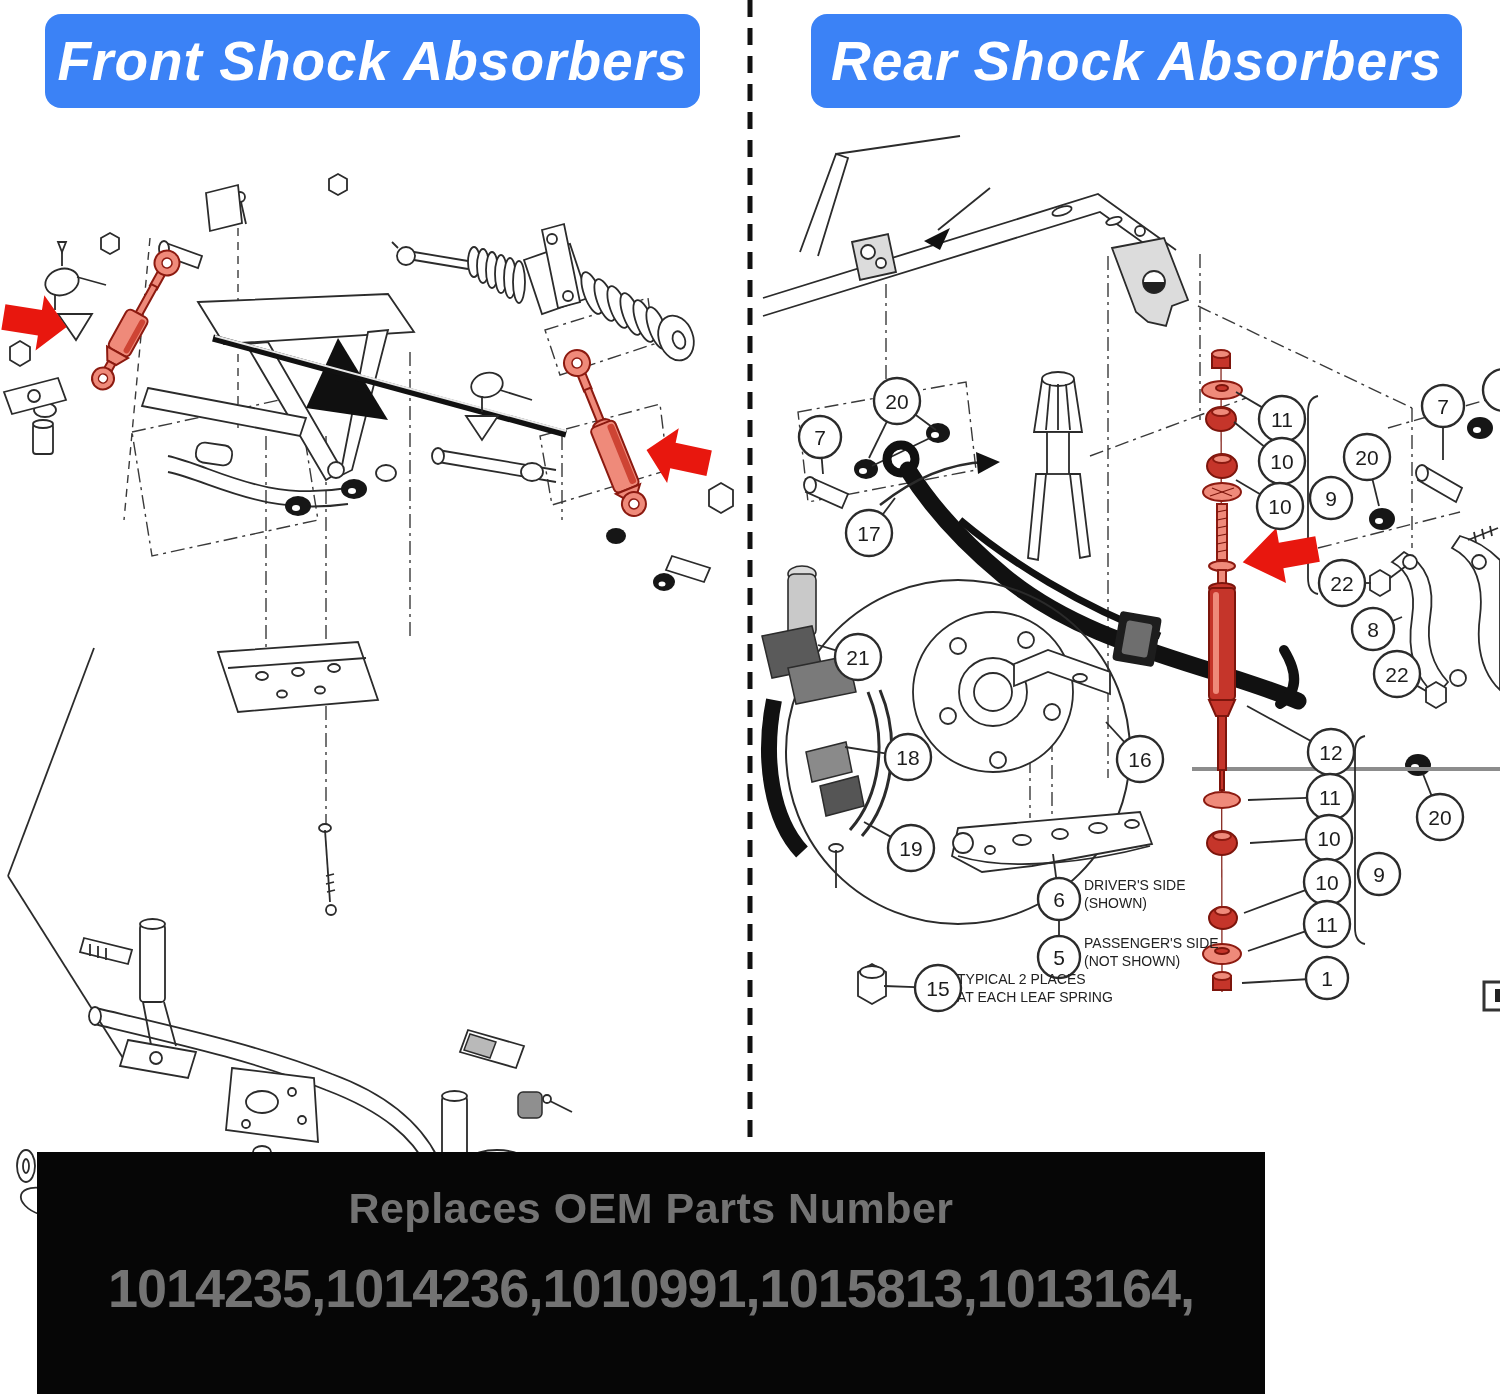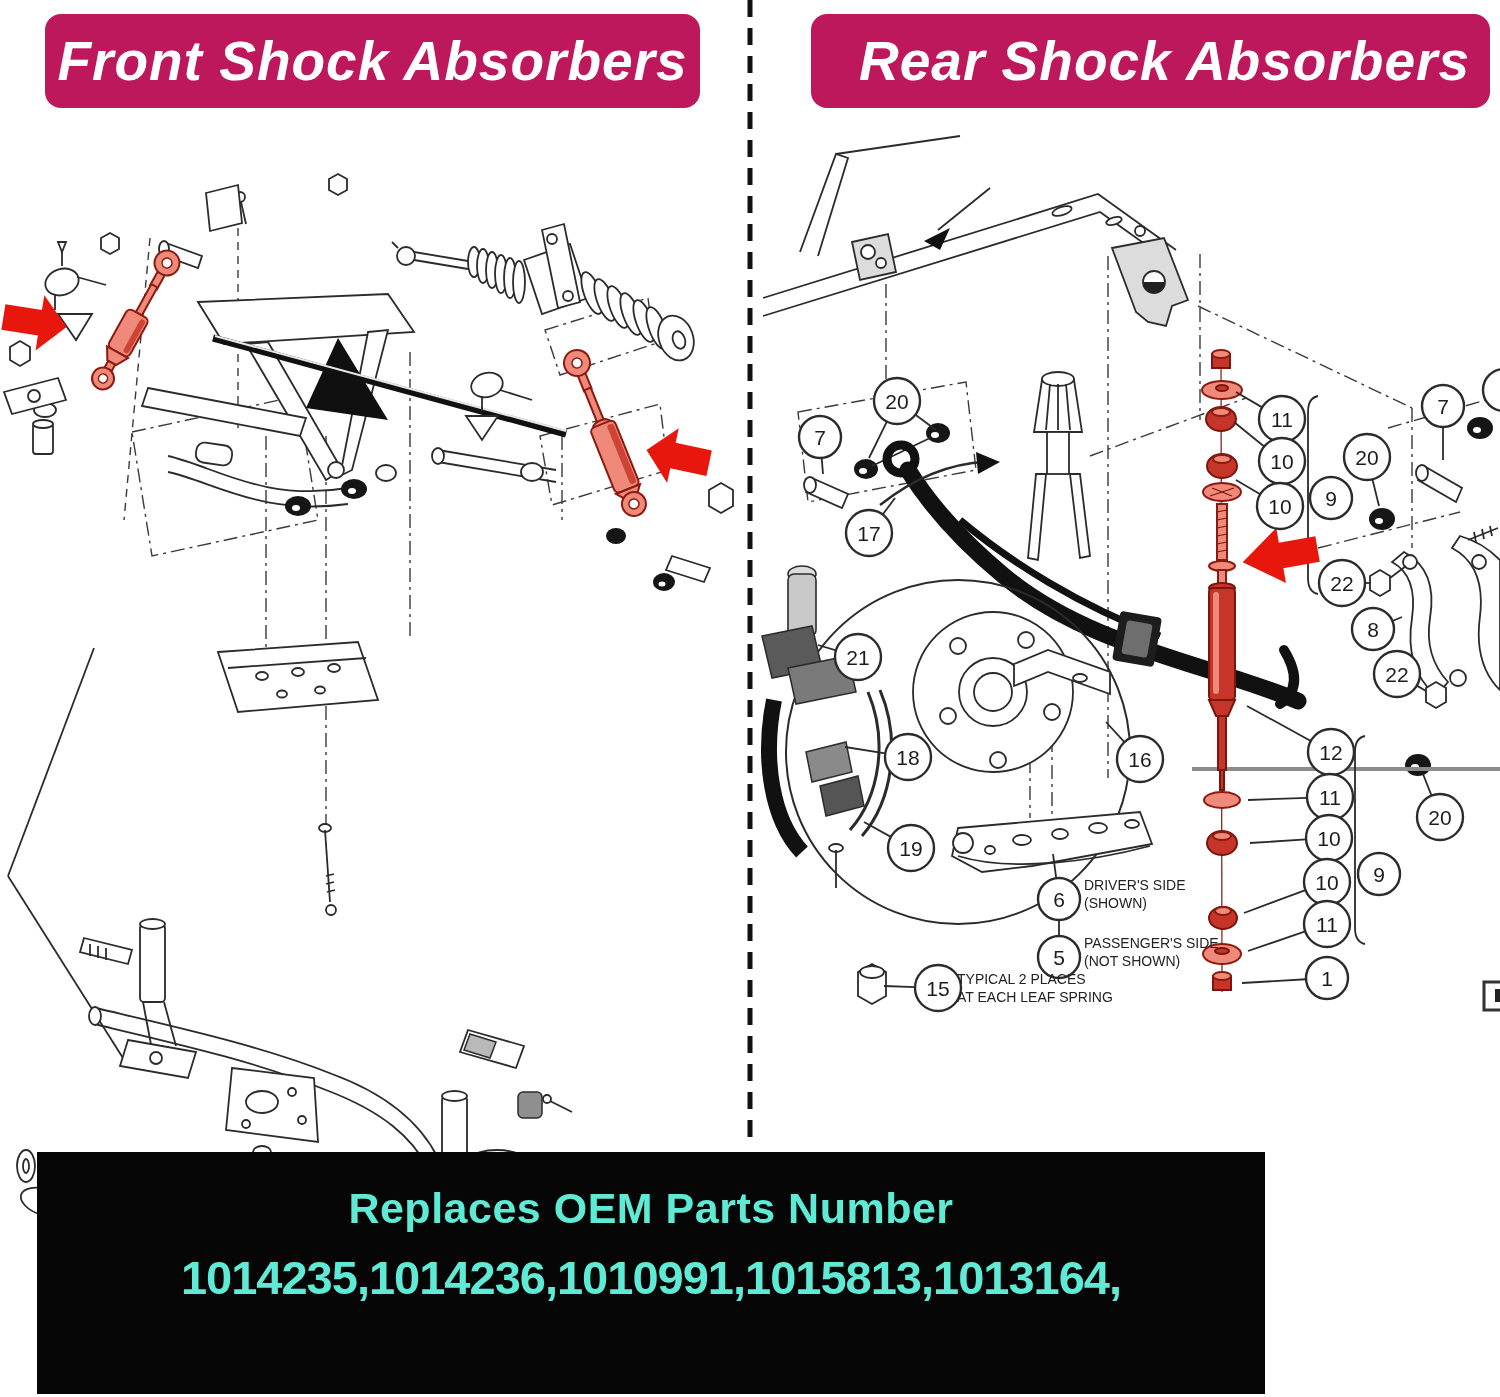--- a/index.html
+++ b/index.html
@@ -1,32 +1,32 @@
 <!DOCTYPE html>
 <html><head>
 <meta charset="utf-8">
 <style>
   html,body{margin:0;padding:0;background:#888;}
   #stage{
     position:relative;width:1500px;height:1397px;background:#ffffff;overflow:hidden;
     font-family:"Liberation Sans",sans-serif;
   }
   .badge{
-    position:absolute;top:14px;height:94px;background:#be185d;border-radius:16px;
+    position:absolute;top:14px;height:94px;background:#3b82f6;border-radius:16px;
     display:flex;align-items:center;justify-content:center;
     color:#fff;font-size:55px;font-weight:bold;font-style:italic;letter-spacing:1px;
   }
   #badge-front{left:45px;width:655px;}
-  #badge-rear{left:811px;width:651px;padding-left:28px;}
+  #badge-rear{left:811px;width:651px;}
   #footer{
     position:absolute;left:37px;top:1152px;width:1228px;height:242px;background:#060606;
-    color:#5eead4;text-align:center;
+    color:#737373;text-align:center;
   }
   #footer .heading{font-size:43px;font-weight:bold;margin-top:32px;letter-spacing:.5px;}
-  #footer .nums{font-size:47px;font-weight:bold;letter-spacing:-1px;line-height:62px;margin-top:14px;}
+  #footer .nums{font-size:54px;font-weight:bold;letter-spacing:-1px;line-height:62px;margin-top:24px;}
   svg{position:absolute;left:0;top:0;}
   svg text{font-family:"Liberation Sans",sans-serif;}
   .ln{stroke:#2b2b2b;stroke-width:1.8;fill:none;}
   .part{stroke:#2b2b2b;stroke-width:1.8;fill:#ffffff;}
   .phantom{stroke:#3a3a3a;stroke-width:1.4;fill:none;stroke-dasharray:14 5 3 5;}
   .dash{stroke:#3a3a3a;stroke-width:1.4;fill:none;stroke-dasharray:8 6;}
   .red-part{fill:#ef8a7a;stroke:#8c1a10;stroke-width:2;}
   .red-dark{fill:#c5352a;stroke:#7c150c;stroke-width:2;}
   .callout circle{fill:#fff;stroke:#2b2b2b;stroke-width:2.4;}
   .callout text{font-size:21px;fill:#1c1c1c;}

